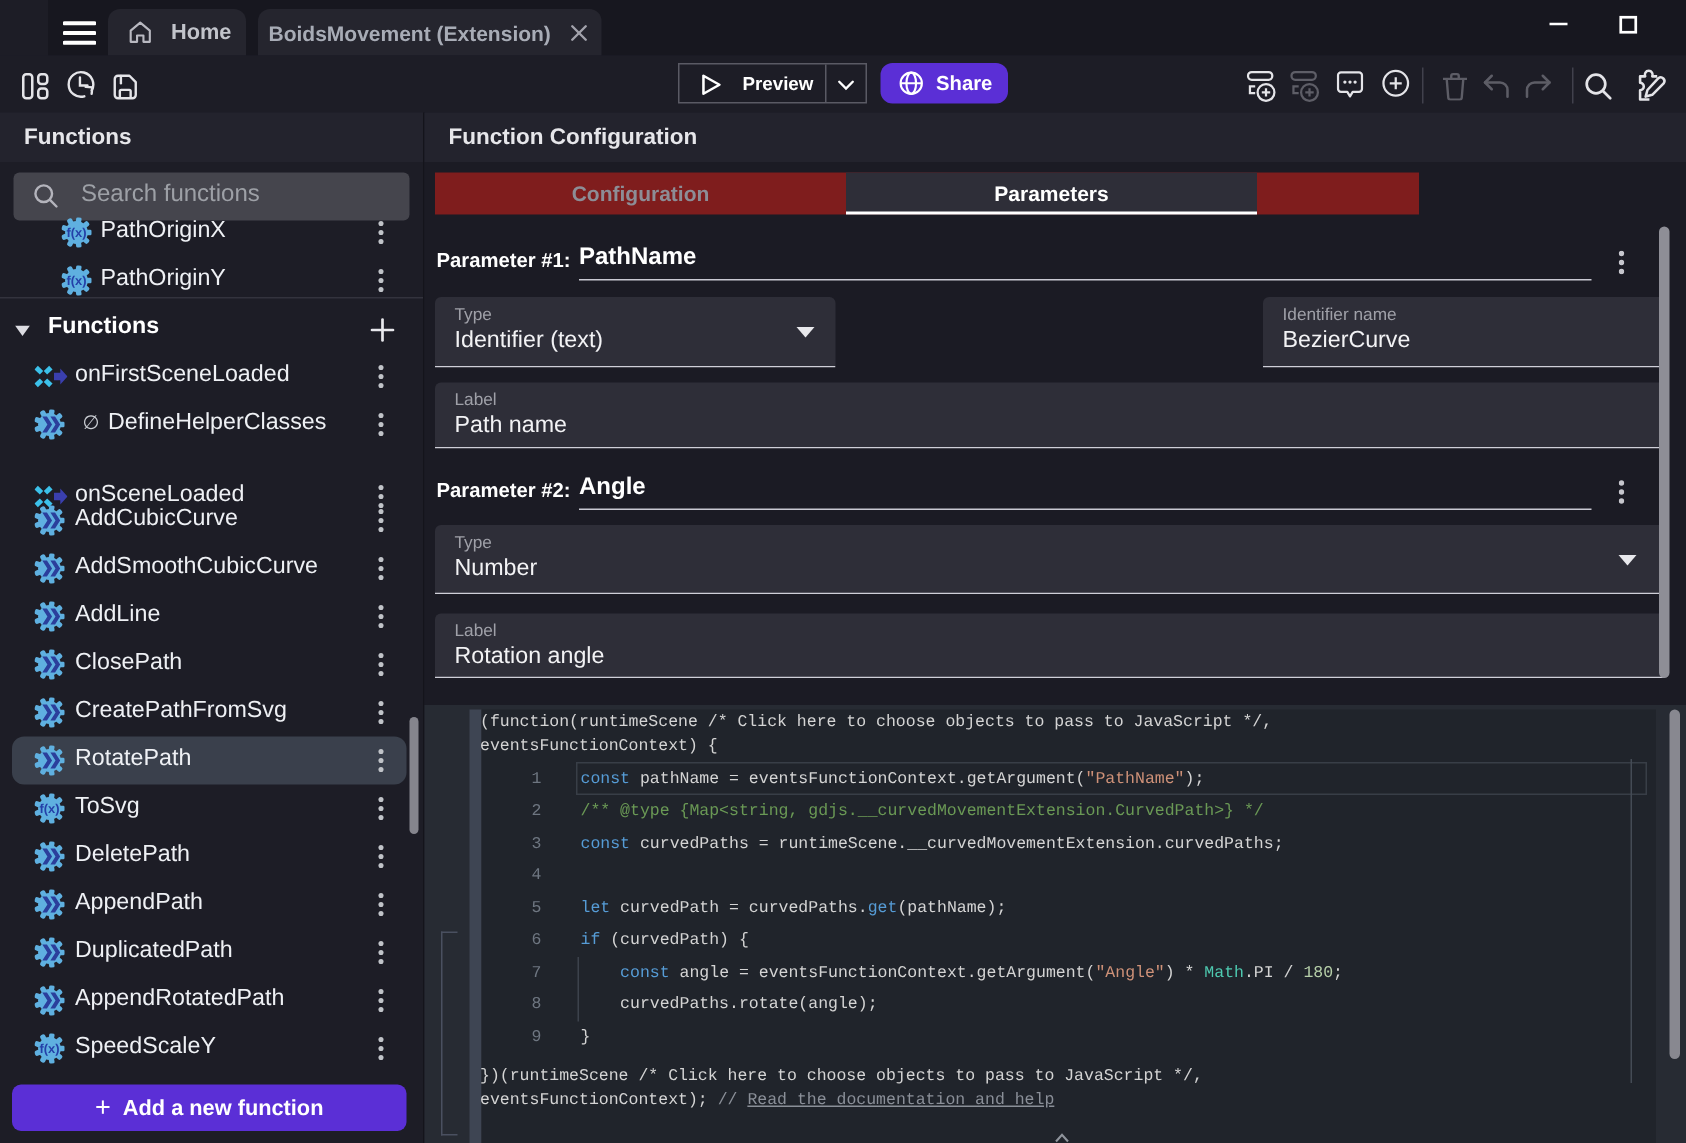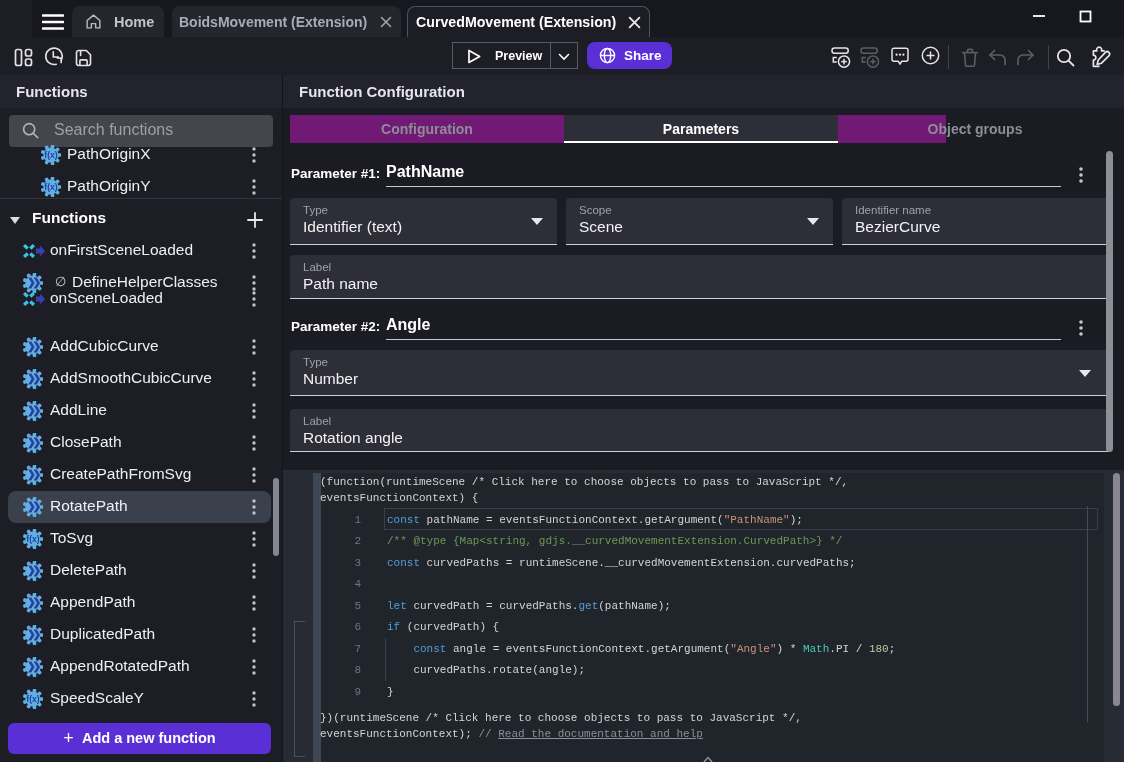--- a/index.html
+++ b/index.html
@@ -53,27 +53,20 @@
         </svg>
       <span style="margin-left:12px;font-size:14.5px;font-weight:600;color:#c2c4cb">Home</span>
     </div>
     <div class="tab inactive" style="left:140px;width:229px;">
       <span class="abs" style="left:7px;top:8px;font-size:14px;font-weight:600;">BoidsMovement (Extension)</span>
       <svg class="abs" style="left:208px;top:10px" width="12" height="12" viewBox="0 0 12 12" stroke="#a2a2ab" stroke-width="1.6" stroke-linecap="round">
           <line x1="1.5" y1="1.5" x2="10.5" y2="10.5"></line>
           <line x1="10.5" y1="1.5" x2="1.5" y2="10.5"></line>
         </svg>
     </div>
-    <div class="tab active" style="left:375px;width:243px;">
-      <span class="abs" style="left:8px;top:7px;font-size:14.2px;font-weight:700;">CurvedMovement (Extension)</span>
-      <svg class="abs" style="left:220px;top:9px" width="13" height="13" viewBox="0 0 12 12" stroke="#e8e8ec" stroke-width="1.7" stroke-linecap="round">
-          <line x1="1.5" y1="1.5" x2="10.5" y2="10.5"></line>
-          <line x1="10.5" y1="1.5" x2="1.5" y2="10.5"></line>
-        </svg>
-    </div>
 
     <svg class="abs" style="left:999px;top:13px" width="16" height="6" viewBox="0 0 16 6">
         <line x1="2" y1="3" x2="14" y2="3" stroke="#fff" stroke-width="1.8"></line>
       </svg>
     <svg class="abs" style="left:1047px;top:10px" width="13" height="13" viewBox="0 0 13 13">
         <rect x="1.5" y="1.5" width="10" height="10" fill="none" stroke="#fff" stroke-width="1.8"></rect>
       </svg>
     <svg class="abs" style="left:1093px;top:9px" width="13" height="13" viewBox="0 0 13 13">
         <g stroke="#fff" stroke-width="1.7" stroke-linecap="round">
           <line x1="1.5" y1="1.5" x2="11.5" y2="11.5"></line>
@@ -279,21 +272,21 @@
               </g>
             </svg></span>
           <span class="abs" style="left:55px;top:7px;font-size:13px;color:#c9ccd2">∅</span>
           <span class="rowtext" style="left:72px">DefineHelperClasses</span>
           <svg class="dots" width="4" height="16" viewBox="0 0 4 16" fill="#c0c3c8" style="left:246px">
             <circle cx="2" cy="2" r="1.7"></circle>
             <circle cx="2" cy="8" r="1.7"></circle>
             <circle cx="2" cy="14" r="1.7"></circle>
           </svg>
         </div>
-        <div class="row" style="top:208px">
+        <div class="row" style="top:240px">
           <span class="licon" style="left:23px"><svg width="22" height="20" viewBox="0 0 22 20">
               <g stroke="#3cc1ea" stroke-width="3.3" stroke-linecap="butt">
                 <line x1="1.1" y1="4.1" x2="4.7" y2="7.5"></line>
                 <line x1="10.9" y1="4.1" x2="7.3" y2="7.5"></line>
                 <line x1="1.1" y1="15.9" x2="4.7" y2="12.5"></line>
                 <line x1="10.9" y1="15.9" x2="7.3" y2="12.5"></line>
               </g>
               <path fill="#3a3fae" d="M13 7.5h4.2V4.6L22 10l-4.8 5.4v-2.9H13z"></path>
             </svg></span>
           <span class="rowtext" style="left:50px">onSceneLoaded</span>
@@ -617,43 +610,37 @@
     <div class="abs" style="left:8px;top:648px;width:263px;height:31px;background:#5b2fd6;border-radius:6px;text-align:center;">
       <span style="font-size:14.5px;font-weight:700;color:#fff;line-height:31px"><span style="font-size:18px;font-weight:400;vertical-align:-1px">+</span>&nbsp;&nbsp;Add a new function</span>
     </div>
   </div>
 
   <div class="abs" style="left:282px;top:75px;width:1px;height:687px;background:#14141b"></div>
 
   <div class="abs" id="main">
     <div class="panelhead"><span style="margin-left:16px">Function Configuration</span></div>
 
-    <div class="abs" style="left:7px;top:40px;width:656px;height:28px;background:#701a75;">
+    <div class="abs" style="left:7px;top:40px;width:656px;height:28px;background:#7f1d1d;">
       <div class="abs" style="left:0;top:0;width:274px;height:28px;text-align:center;font-size:14px;font-weight:700;color:#8d8d96;line-height:28px">Configuration</div>
       <div class="abs" style="left:274px;top:0;width:274px;height:28px;background:#2e2e38;text-align:center;font-size:14px;font-weight:700;color:#ffffff;line-height:28px">Parameters</div>
       <div class="abs" style="left:274px;top:26px;width:274px;height:2px;background:#fff"></div>
-      <div class="abs" style="left:548px;top:0;width:274px;height:28px;text-align:center;font-size:14px;font-weight:700;color:#8d8d96;line-height:28px">Object groups</div>
     </div>
 
     <div class="abs" style="left:8px;top:91px;font-size:13.5px;font-weight:700;color:#fff">Parameter #1: </div>
     <div class="abs" style="left:103px;top:88px;font-size:16px;font-weight:700;color:#fff">PathName</div>
     <div class="abs" style="left:103px;top:111px;width:675px;height:1px;background:#c9c9d2"></div>
     <svg class="abs" style="left:796px;top:92px" width="4" height="16" viewBox="0 0 4 16" fill="#c6c6cd">
         <circle cx="2" cy="2" r="1.8"></circle>
         <circle cx="2" cy="8" r="1.8"></circle>
         <circle cx="2" cy="14" r="1.8"></circle>
       </svg>
     <div class="fieldbox" style="left:7px;top:123px;width:267px;height:47px">
         <div class="flabel">Type</div>
         <div class="fvalue">Identifier (text)</div>
-        <div class="caret" style="left:241px;top:20px"></div>
-      </div>
-    <div class="fieldbox" style="left:283px;top:123px;width:267px;height:47px">
-        <div class="flabel">Scope</div>
-        <div class="fvalue">Scene</div>
         <div class="caret" style="left:241px;top:20px"></div>
       </div>
     <div class="fieldbox" style="left:559px;top:123px;width:268px;height:47px">
         <div class="flabel">Identifier name</div>
         <div class="fvalue">BezierCurve</div>
       </div>
     <div class="fieldbox" style="left:7px;top:180px;width:820px;height:44px">
         <div class="flabel">Label</div>
         <div class="fvalue">Path name</div>
       </div>

